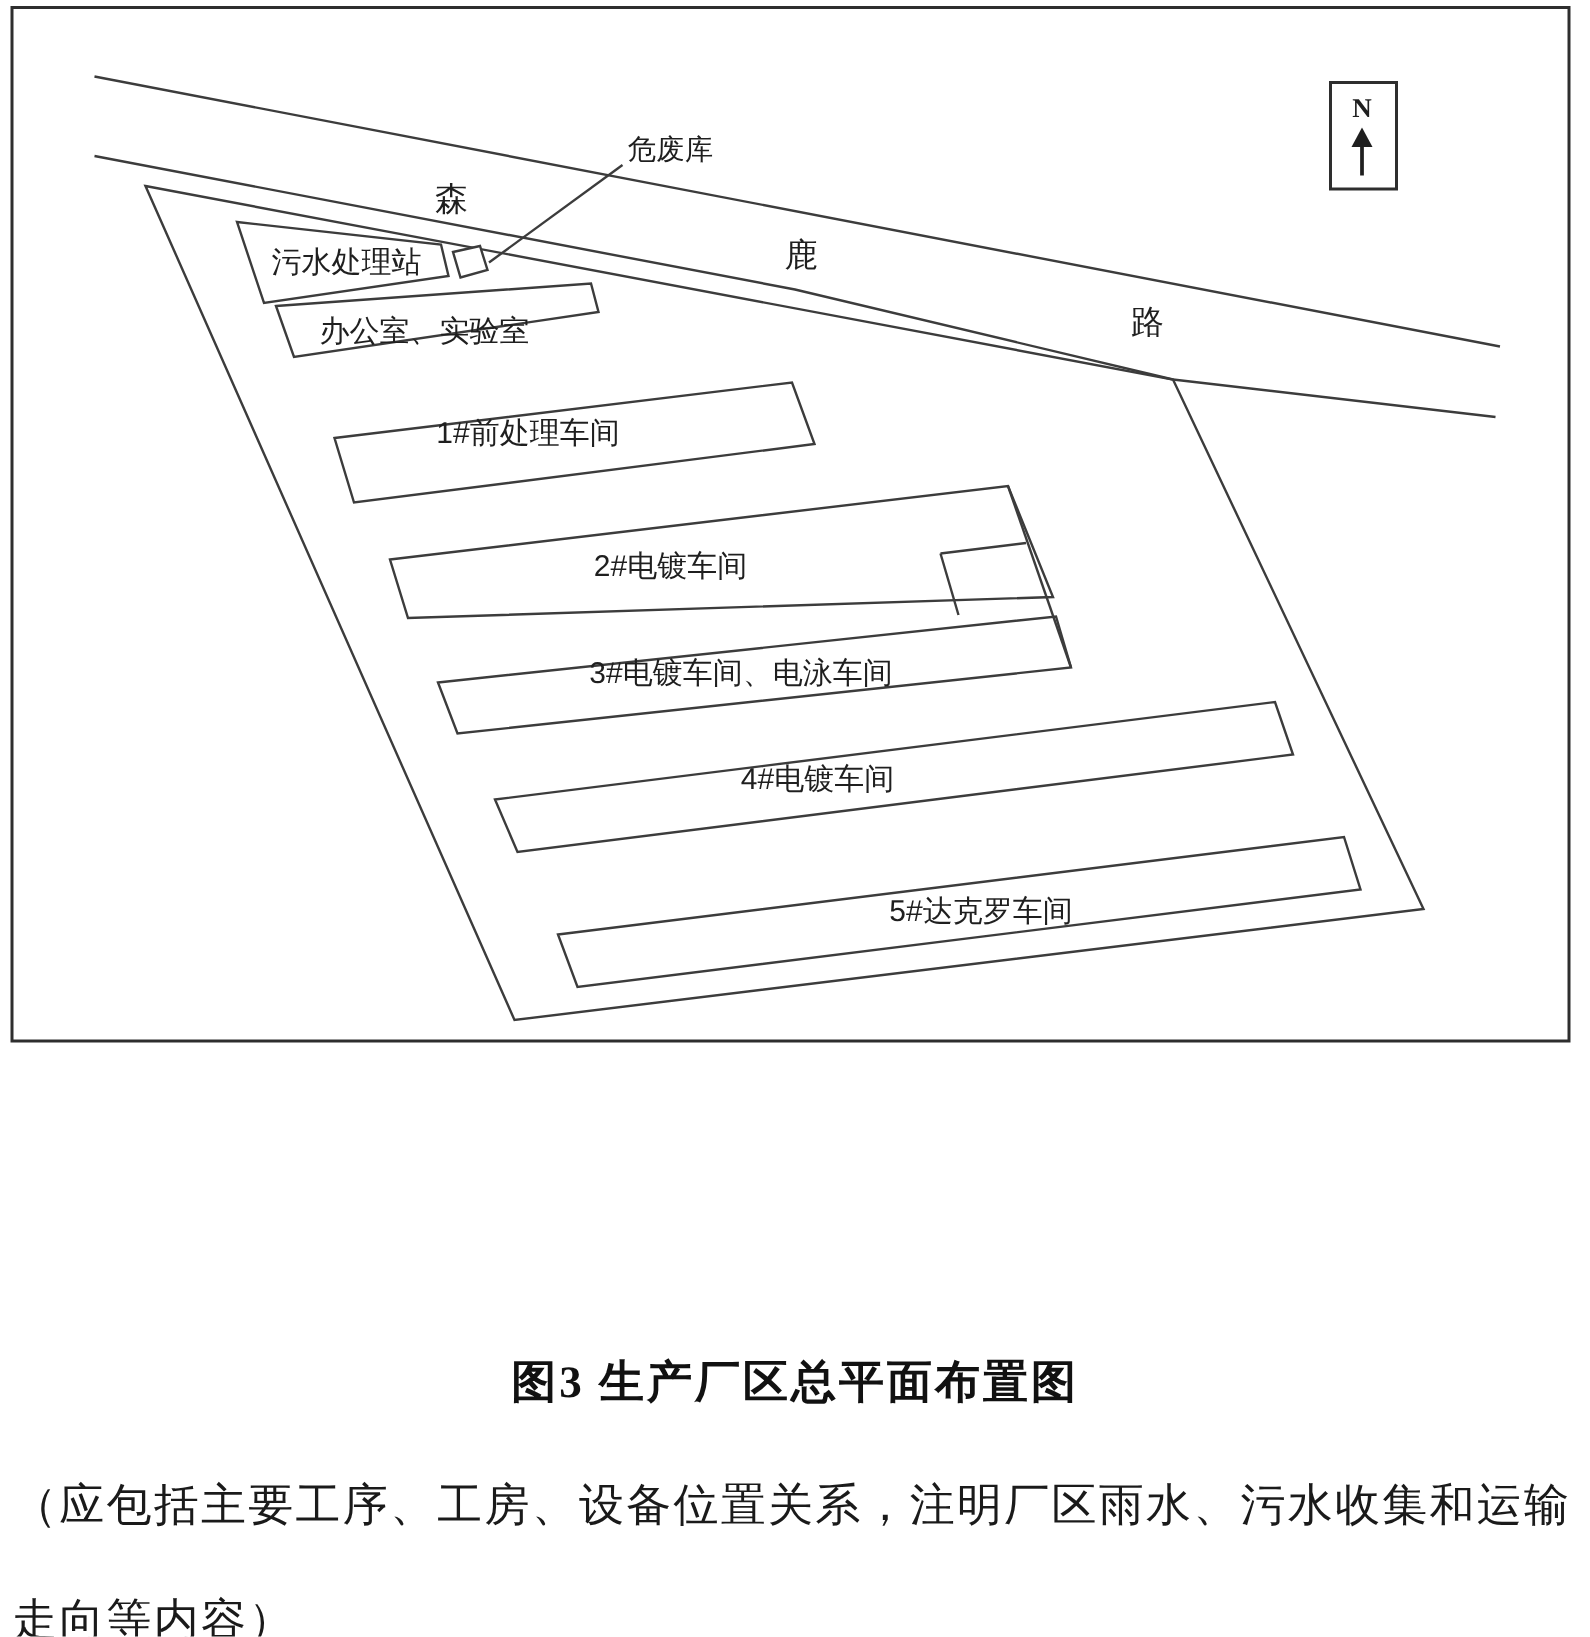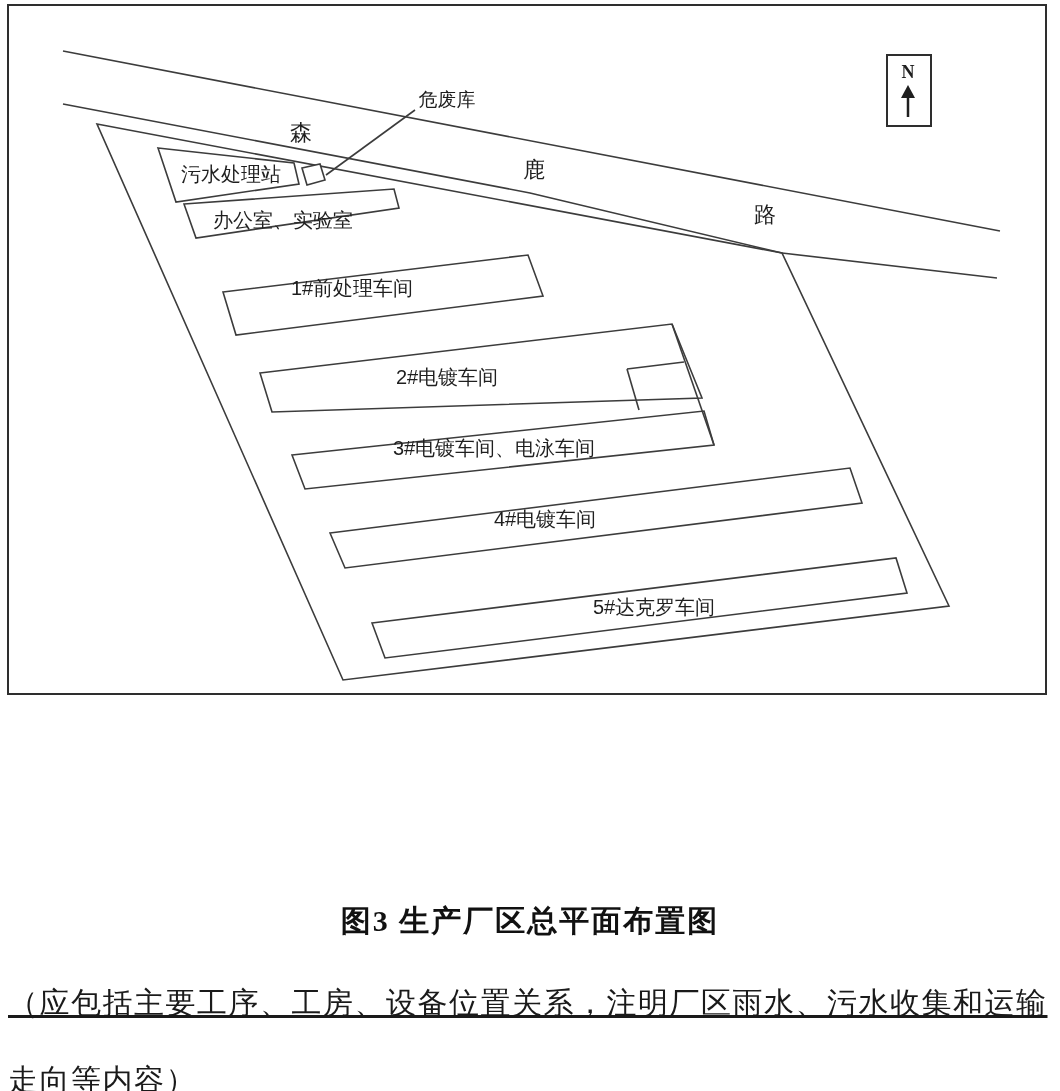--- a/index.html
+++ b/index.html
@@ -22,21 +22,21 @@
     color:#111;
   }
   .note-line{
     position:absolute;left:8px;width:1046px;
     font-family:"Liberation Serif",serif;
     font-size:30px;
     letter-spacing:1.5px;
     color:#1a1a1a;
     white-space:nowrap;
   }
-  #note-1{top:983px;text-decoration:underline;}
+  #note-1{top:983px;}
   #note-2{top:1047px;margin-top:13px;}
 </style>
 </head>
 <body>
 
 <svg id="plan-svg" viewBox="0 0 1060 1091">
 
   <rect x="8" y="5" width="1038" height="689" fill="none" stroke="#2e2e2e" stroke-width="2"></rect>
 
   <line x1="63" y1="51" x2="1000" y2="231" stroke="#3c3c3c" stroke-width="1.6"></line>

